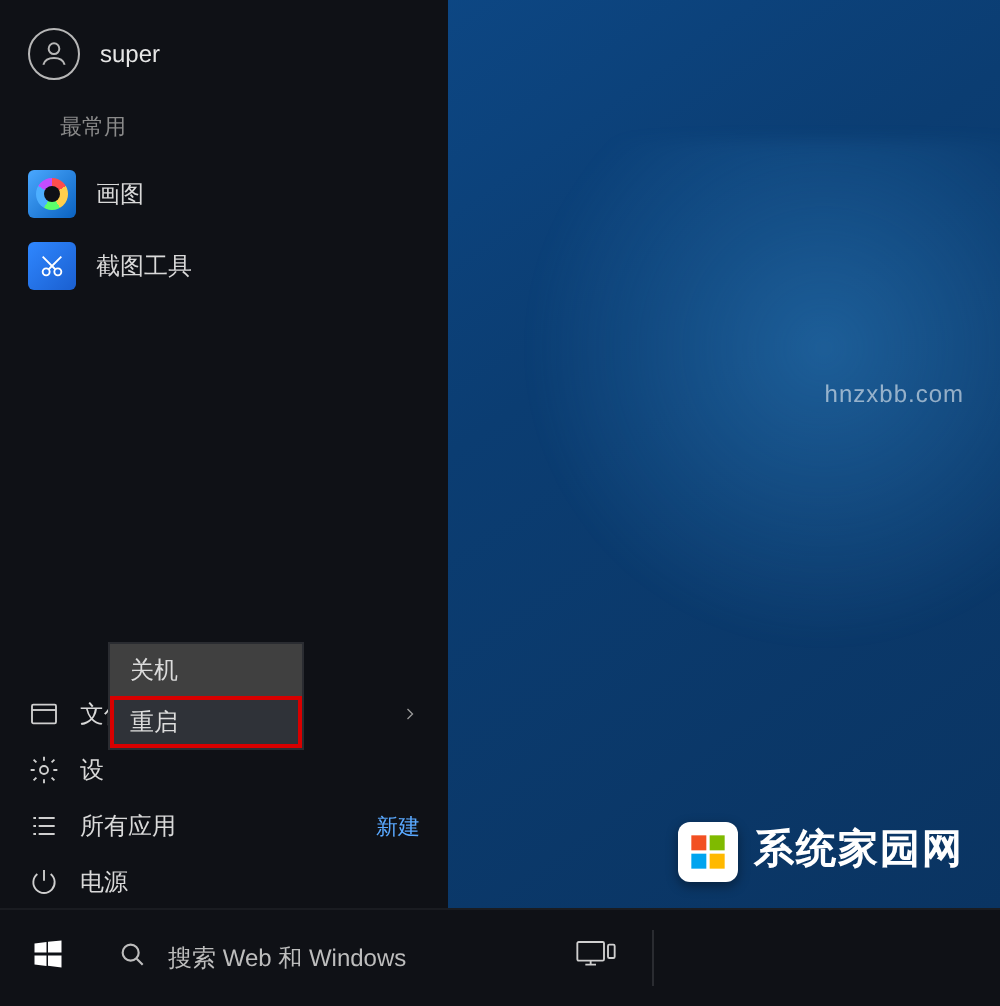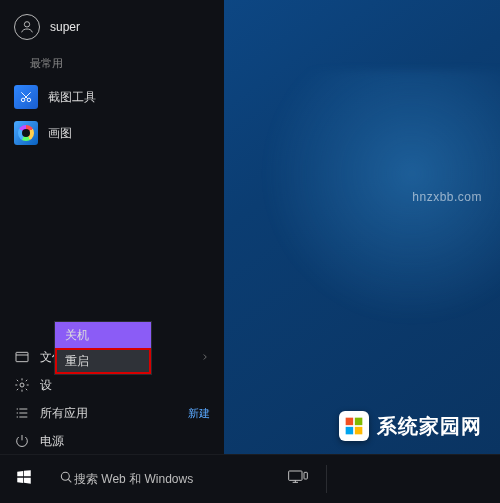--- a/index.html
+++ b/index.html
@@ -20,36 +20,36 @@
 .paint-inner{width:16px;height:16px;border-radius:50%;background:conic-gradient(#ff4d4d 0 60deg,#ffcf4d 60deg 150deg,#5dff6b 150deg 210deg,#4dafff 210deg 300deg,#c44dff 300deg 360deg);position:relative}
 .paint-inner::after{content:"";position:absolute;inset:4px;background:#0f1116;border-radius:50%}
 .spacer{flex:1}
 .bottom{position:relative}
 .row{display:flex;align-items:center;gap:10px;height:28px;padding:0 14px;cursor:pointer}
 .row-ico{width:16px;height:16px;display:flex;align-items:center;justify-content:center}
 .row-ico svg{width:16px;height:16px;stroke:#cfcfcf;fill:none;stroke-width:1.4}
 .row-chevron{margin-left:auto;display:flex;align-items:center}
 .row-chevron svg{width:10px;height:10px;stroke:#9a9a9a;fill:none;stroke-width:1.6}
 .row-new{margin-left:auto;color:#5aa9ff;font-size:11px}
-.submenu{position:absolute;left:55px;top:-21px;width:96px;background:#8b5cf6;box-shadow:0 0 0 1px #2a2c31;z-index:5}
+.submenu{position:absolute;left:55px;top:-21px;width:96px;background:#404040;box-shadow:0 0 0 1px #2a2c31;z-index:5}
 .submenu-item{height:26px;display:flex;align-items:center;padding:0 10px;font-size:12px;color:#dcdcdc;cursor:pointer}
 .submenu-item.highlight{background:#2f3238}
 .red-box{position:absolute;left:55px;top:5px;width:96px;height:26px;border:2px solid #d80000;z-index:6;pointer-events:none}
 .taskbar{position:absolute;left:0;bottom:0;width:500px;height:48px;background:#0f1116;display:flex;align-items:center;color:#cfcfcf}
 .tb-btn{height:48px;display:flex;align-items:center;justify-content:center;cursor:pointer}
 .tb-start{width:48px}
 .tb-start svg{width:18px;height:18px;fill:#fff}
-.tb-search{flex:0 0 226px;height:48px;display:flex;align-items:center;padding:0 10px}
+.tb-search{flex:0 0 226px;height:48px;display:flex;align-items:center;gap:10px;padding:0 10px}
 .tb-search svg{width:16px;height:16px;stroke:#bdbdbd;fill:none;stroke-width:1.6}
 .tb-search-txt{color:#bdbdbd;font-size:12px}
 .tb-task{width:48px}
 .tb-task svg{width:22px;height:16px;stroke:#cfcfcf;fill:none;stroke-width:1.4}
 .tb-divider{width:1px;height:28px;background:#2a2c31;margin:0 4px}
 .watermark-top{position:absolute;right:18px;top:190px;font-size:12px;color:rgba(255,255,255,.55);letter-spacing:.5px;pointer-events:none}
-.logo{position:absolute;right:18px;bottom:62px;display:flex;align-items:center;gap:8px;color:#fff;pointer-events:none}
+.logo{position:absolute;right:18px;bottom:62px;display:flex;gap:8px;color:#fff;pointer-events:none}
 .logo-badge{width:30px;height:30px;background:#fff;border-radius:6px;display:flex;align-items:center;justify-content:center;box-shadow:0 2px 6px rgba(0,0,0,.4)}
 .logo-badge svg{width:20px;height:20px}
 .logo-label{font-size:20px;font-weight:600;letter-spacing:1px}
 .tb-rule{position:absolute;left:0;bottom:48px;width:500px;height:1px;background:#1a1c21}
 </style>
 </head>
 <body>
 
 <div class="desktop">
   <div class="blur"></div>
@@ -64,35 +64,35 @@
             <circle cx="12" cy="8" r="4"></circle>
             <path d="M4 20c1.2-4 5-5 8-5s6.8 1 8 5"></path>
           </svg>
       </span>
       <span class="user-name">super</span>
     </div>
 
     <div class="sect-label">最常用</div>
 
     <div class="app-row">
+      <span class="app-ico paint">
+        <span class="paint-inner"></span>
+      </span>
+      <span>画图</span>
+    </div>
+
+    <div class="app-row">
       <span class="app-ico snip">
         <svg viewBox="0 0 24 24">
             <circle cx="7" cy="17" r="3"></circle>
             <circle cx="17" cy="17" r="3"></circle>
             <path d="M9 15 20 4M15 15 4 4"></path>
           </svg>
       </span>
       <span>截图工具</span>
-    </div>
-
-    <div class="app-row">
-      <span class="app-ico paint">
-        <span class="paint-inner"></span>
-      </span>
-      <span>画图</span>
     </div>
 
     <div class="spacer"></div>
 
     <div class="bottom">
 
       <div class="submenu">
         <div class="submenu-item">关机</div>
         <div class="submenu-item highlight">重启</div>
       </div>

